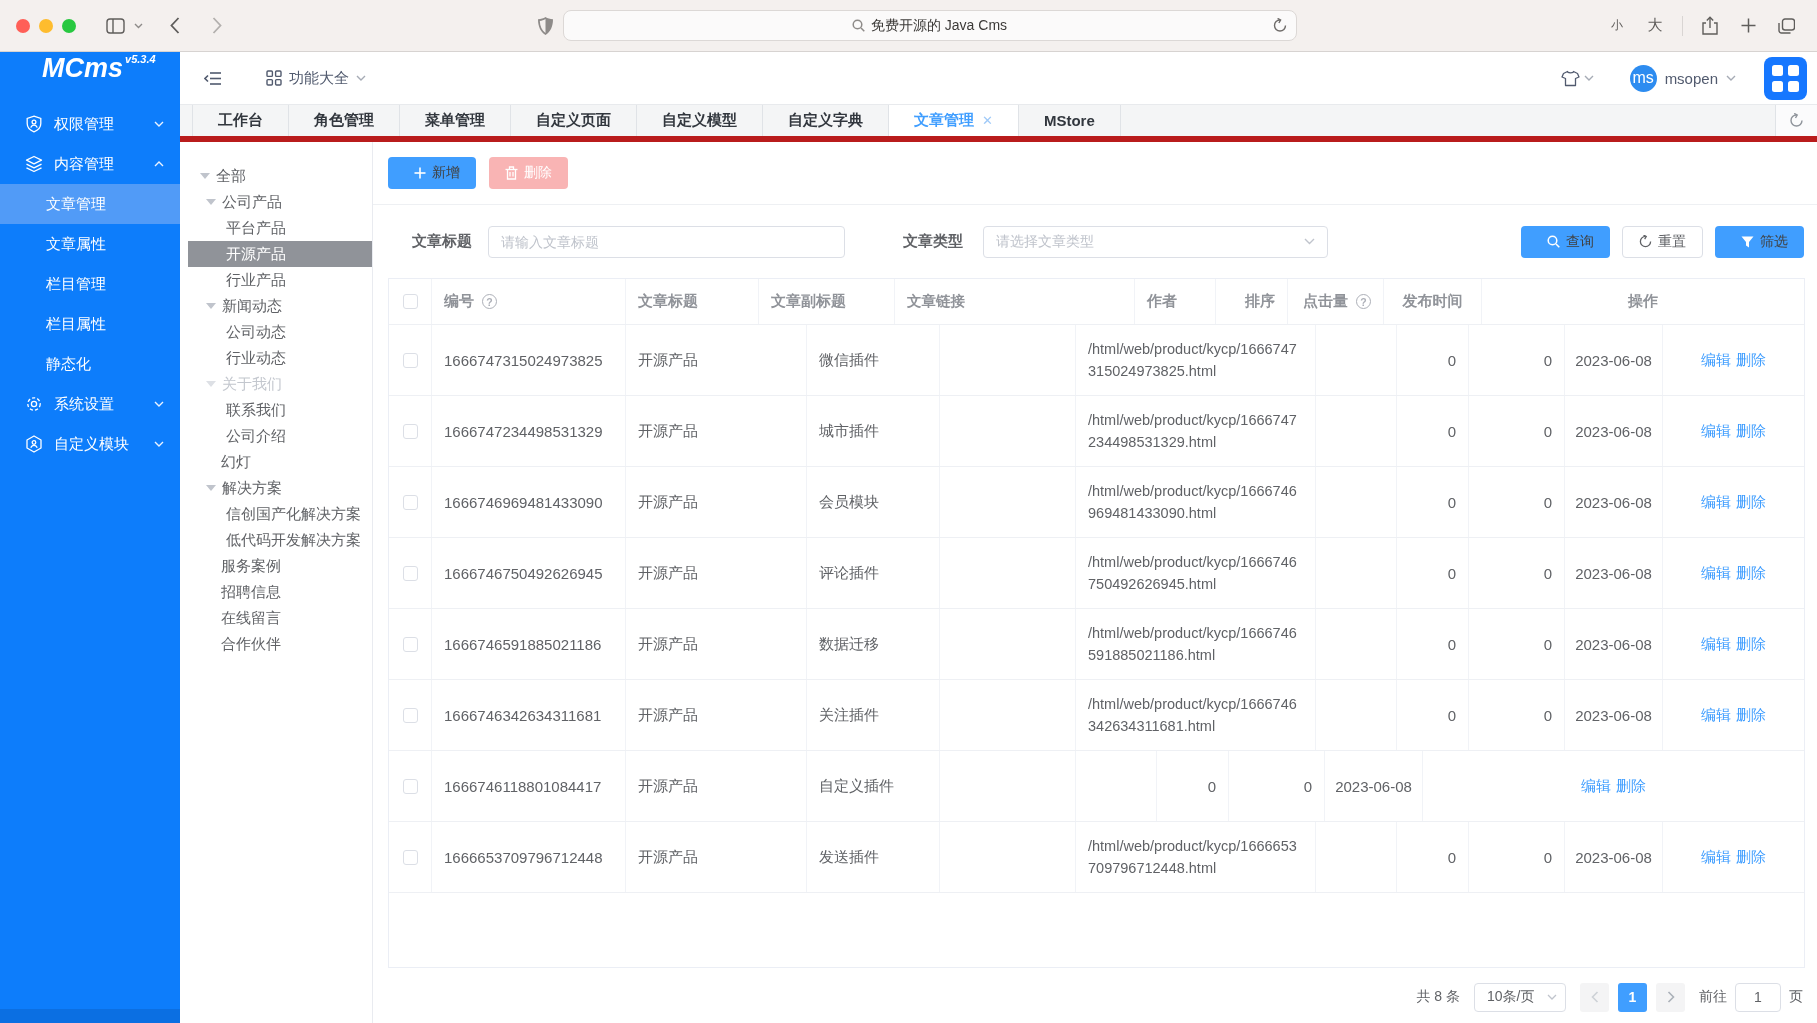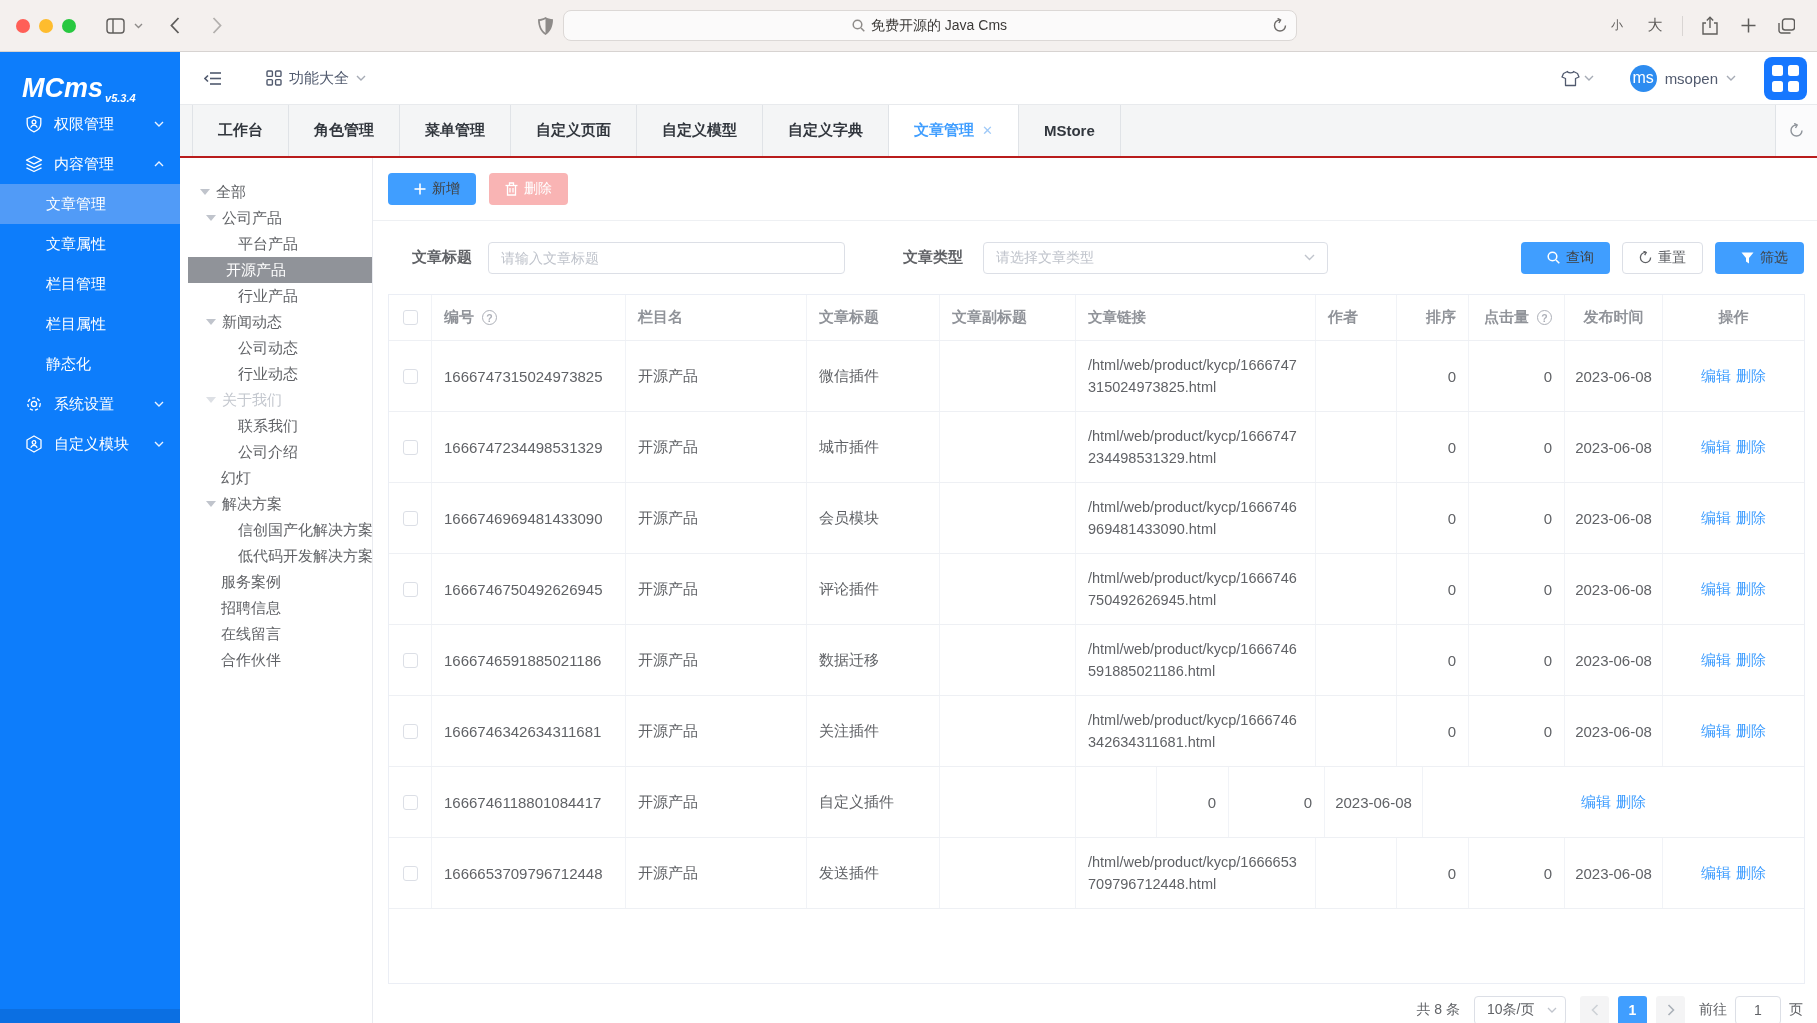--- a/index.html
+++ b/index.html
@@ -23,21 +23,21 @@
   .url-field .mag { color:#8e8b89; }
   .url-field .reload { position:absolute; right:9px; color:#6e6b69; }
   .right-icons { display:flex; align-items:center; gap:8px; }
   .vdiv { width:1px; height:20px; background:#d9d5d3; margin:0 4px; }
 
   
   .shell { flex:1; display:flex; min-height:0; }
 
   
   .sidebar { width:180px; background:#0d7dfb; color:#fff; flex:none; display:flex; flex-direction:column; }
-  .logo { height:52px; display:flex; align-items:flex-end; padding:24px 0 0 22px; }
+  .logo { height:52px; display:flex; align-items:flex-start; padding:1px 0 0 22px;margin-left:20px; }
   .logo-name { font-size:27px; font-weight:bold; font-style:italic; letter-spacing:0; }
   .logo-ver { font-size:11px; font-style:italic; font-weight:bold; margin-left:2px; }
   .side-nav { flex:1; }
   .nav-item { height:40px; display:flex; align-items:center; padding:0 14px 0 24px; font-size:15px; cursor:pointer; }
   .nav-item .nicon { width:20px; height:20px; margin-right:10px; display:flex; align-items:center; justify-content:center; }
   .nav-item .nlabel { flex:1; }
   .nav-item .nchev { width:14px; display:flex; justify-content:center; color:#eaf3ff; }
   .nav-sub { padding-left:46px; }
   .nav-sub.active { background:#519bf7; }
   .sidebar-footer { height:14px; background:#0b6fe2; }
@@ -51,38 +51,38 @@
   .menu-entry { display:flex; align-items:center; gap:7px; margin-left:38px; color:#515a6e; font-size:15px; cursor:pointer; }
   .hd-spacer { flex:1; }
   .theme-entry { display:flex; align-items:center; gap:4px; color:#515a6e; margin-right:36px; cursor:pointer; }
   .user-entry { display:flex; align-items:center; gap:8px; margin-right:28px; cursor:pointer; }
   .avatar { width:27px; height:27px; border-radius:50%; background:#2d8cf0; color:#fff; font-size:16px; display:flex; align-items:center; justify-content:center; }
   .user-name { font-size:15px; color:#515a6e; }
   .app-square { width:43px; height:43px; border-radius:8px; background:#1677ff; display:grid; grid-template-columns:11px 11px; grid-template-rows:11px 11px; gap:5px; align-content:center; justify-content:center; cursor:pointer; }
   .app-square span { background:#fff; border-radius:2.5px; }
 
   
-  .tab-bar { height:54px; background:#f4f5f6; border-top:1px solid #e8eaed; border-bottom:2px solid #b91c1c; display:flex; align-items:stretch; padding-left:12px; flex:none; position:relative; }
+  .tab-bar { height:38px; background:#f4f5f6; border-top:1px solid #e8eaed; border-bottom:6px solid #b91c1c; display:flex; align-items:stretch; padding-left:12px; flex:none; position:relative; }
   .tab { display:flex; align-items:center; padding:0 25px; font-size:15px; font-weight:600; color:#32373e; border-right:1px solid #e0e3e7; cursor:pointer; }
   .tab:first-child { border-left:1px solid #e0e3e7; }
   .tab.active { background:#fff; color:#409eff; gap:8px; }
   .tab .close-x { color:#9ec9f8; font-size:13px; font-weight:400; }
   .tab-refresh { position:absolute; right:0; top:0; bottom:0; width:42px; display:flex; align-items:center; justify-content:center; color:#8f949b; border-left:1px solid #e0e3e7; background:#fbfbfc; cursor:pointer; }
 
   
   .workspace { flex:1; display:flex; min-height:0; }
 
   
   .tree-panel { width:193px; flex:none; border-right:1px solid #e9ebf0; padding-top:21px; overflow:hidden; }
   .tnode { height:26px; display:flex; align-items:center; font-size:15px; color:#606266; cursor:pointer; white-space:nowrap; }
   .tnode .caret { width:0; height:0; border-left:5px solid transparent; border-right:5px solid transparent; border-top:6px solid #c0c4cc; margin-right:6px; flex:none; }
   .tnode.lv0 { padding-left:20px; }
   .tnode.lv1 { padding-left:26px; }
   .tnode.lv1leaf { padding-left:41px; }
-  .tnode.lv2 { padding-left:58px; }
+  .tnode.lv2 { padding-left:46px; }
   .tnode.selected { background:#909399; color:#fff; margin-left:8px; padding-left:38px; }
   .tnode.disabled { color:#c3c7ce; }
   .tnode.disabled .caret { border-top-color:#dde0e5; }
 
   
   .page { flex:1; display:flex; flex-direction:column; min-width:0; }
   .action-row { height:63px; flex:none; display:flex; align-items:center; gap:13px; padding-left:15px; border-bottom:1px solid #eef0f3; }
   .btn { height:32px; border-radius:4px; font-size:14px; display:inline-flex; align-items:center; gap:6px; padding:0 16px; border:none; cursor:pointer; font-family:inherit; }
   .btn.primary { background:#409eff; color:#404040;padding-left:26px; }
   .btn.danger-disabled { background:#f9b4b4; color:#fff; cursor:not-allowed; }
@@ -517,23 +517,20 @@
 
           <div class="table-card">
             <div class="trow head">
               <div class="tcell c0">
                   <span class="cb"></span>
                 </div>
               <div class="tcell c1">
                   <span>编号</span>
                   <span class="qmark">?</span>
                 </div>
-              <div class="tcell c2">
-                  <span>栏目名</span>
-                </div>
               <div class="tcell c3">
                   <span>文章标题</span>
                 </div>
               <div class="tcell c4">
                   <span>文章副标题</span>
                 </div>
               <div class="tcell c5">
                   <span>文章链接</span>
                 </div>
               <div class="tcell c6">

